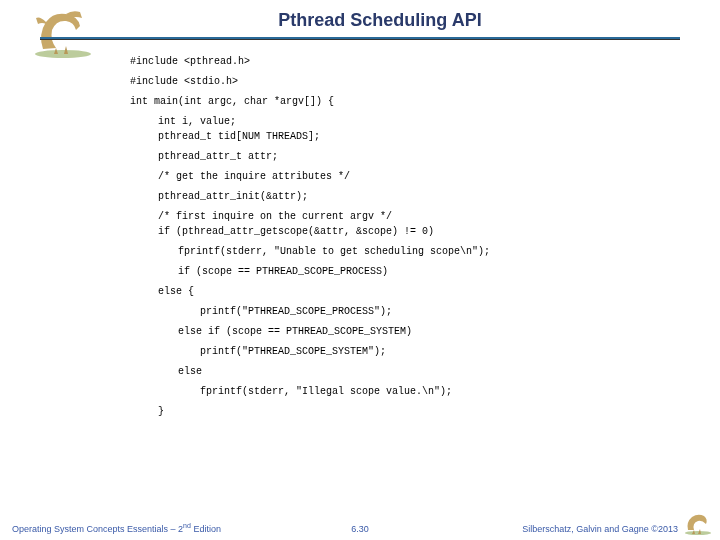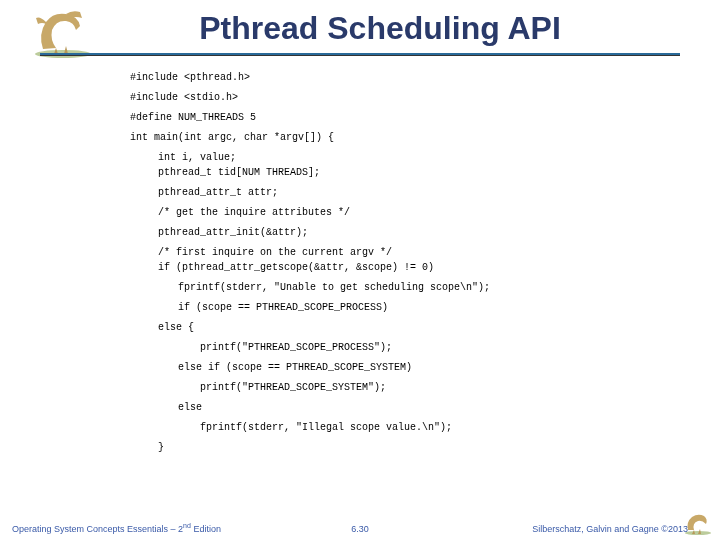--- a/index.html
+++ b/index.html
@@ -16,21 +16,21 @@
     height: 540px;
     position: relative;
     padding: 0;
   }
   .title-area {
     position: relative;
     padding: 10px 0 0 0;
     text-align: center;
   }
   .title {
-    font-size: 32px;
+    font-size: 18px;
     font-weight: bold;
     color: #2a3a6a;
     display: inline-block;
     margin-left: 40px;
   }
   .rule {
     margin: 6px 40px 0 40px;
     height: 3px;
     background: #2a6a99;
     border-bottom: 1px solid #333;
@@ -69,21 +69,21 @@
   }
   .footer-left sup { font-size: 7px; }
   .footer-center {
     position: absolute;
     left: 50%;
     transform: translateX(-50%);
     bottom: 0;
   }
   .footer-right {
     position: absolute;
-    right: 32px;
+    right: 42px;
     bottom: 0;
   }
   .dino-right {
     position: absolute;
     right: 6px;
     bottom: 4px;
     width: 32px;
     height: 26px;
   }
 </style>
@@ -101,21 +101,20 @@
   </svg>
 
   <div class="title-area">
     <div class="title">Pthread Scheduling API</div>
     <div class="rule"></div>
   </div>
 
   <div class="code-block">
     <div class="line">#include &lt;pthread.h&gt;</div>
     <div class="line">#include &lt;stdio.h&gt;</div>
-    <div class="line">#define NUM_THREADS 5</div>
     <div class="line">int main(int argc, char *argv[]) {</div>
     <div class="line tight indent1">int i, value;</div>
     <div class="line indent1">pthread_t tid[NUM THREADS];</div>
     <div class="line indent1">pthread_attr_t attr;</div>
     <div class="line indent1">/* get the inquire attributes */</div>
     <div class="line indent1">pthread_attr_init(&amp;attr);</div>
     <div class="line tight indent1">/* first inquire on the current argv */</div>
     <div class="line indent1">if (pthread_attr_getscope(&amp;attr, &amp;scope) != 0)</div>
     <div class="line indent2">fprintf(stderr, "Unable to get scheduling scope\n");</div>
     <div class="line indent2">if (scope == PTHREAD_SCOPE_PROCESS)</div>

